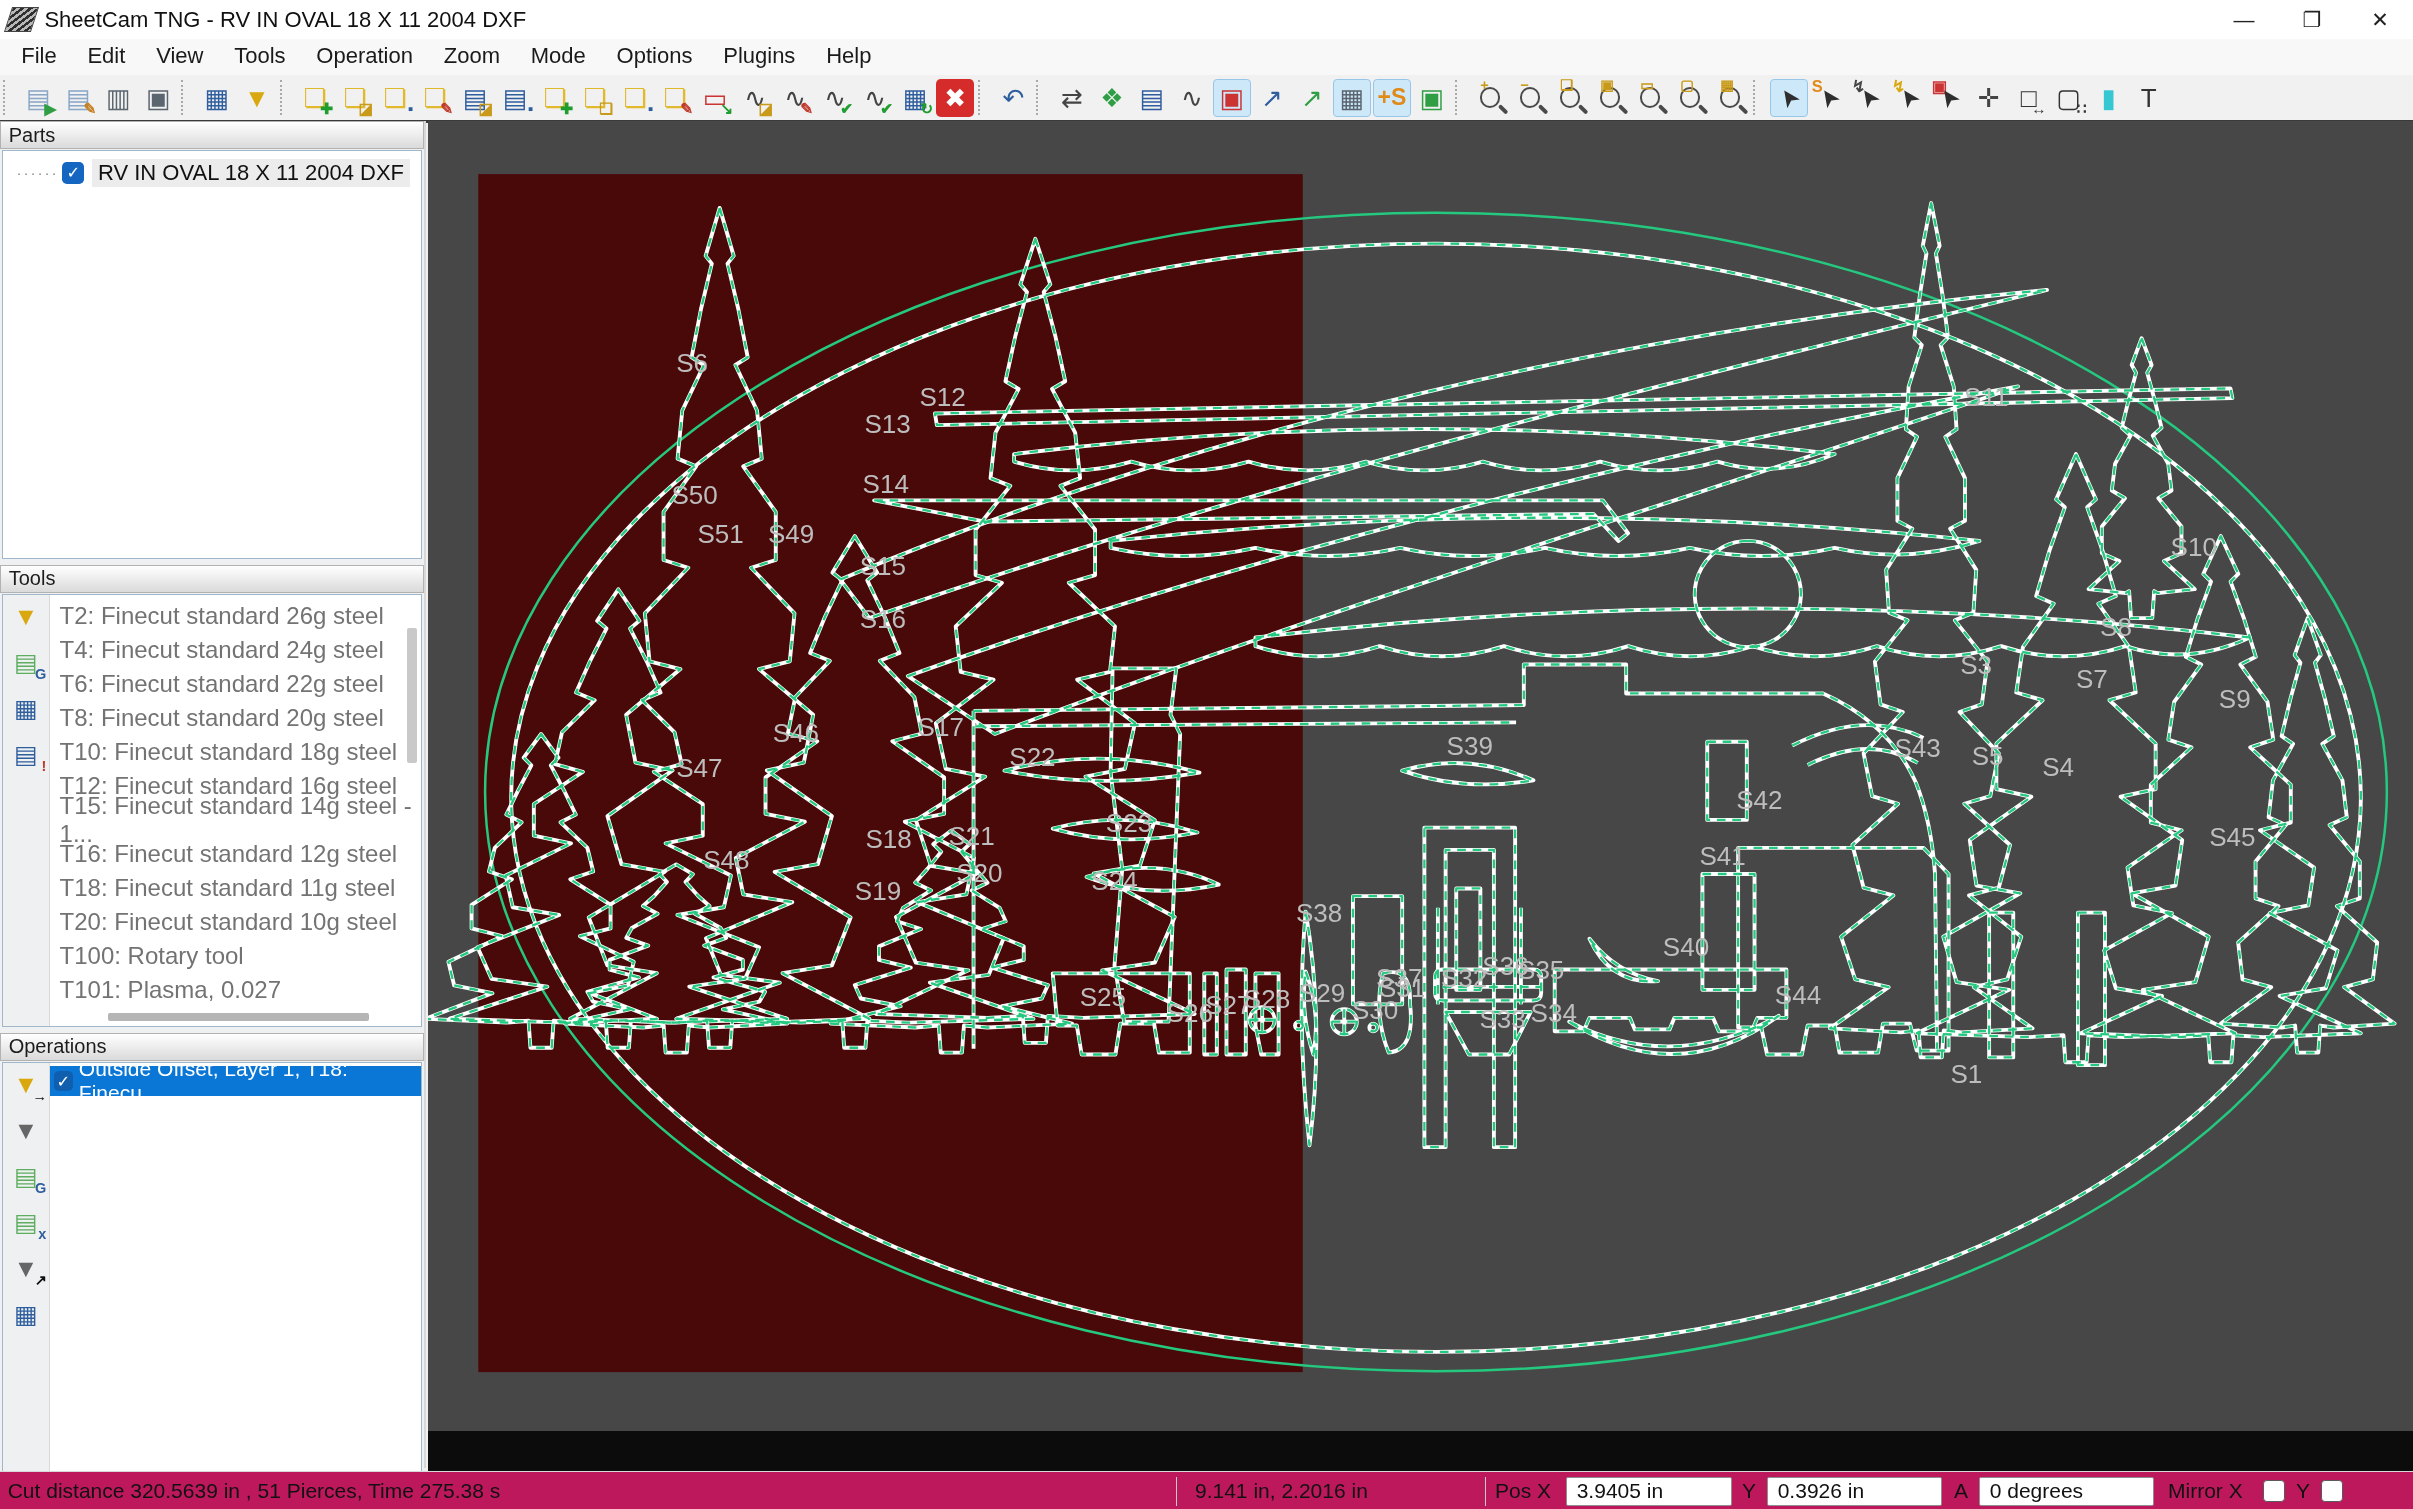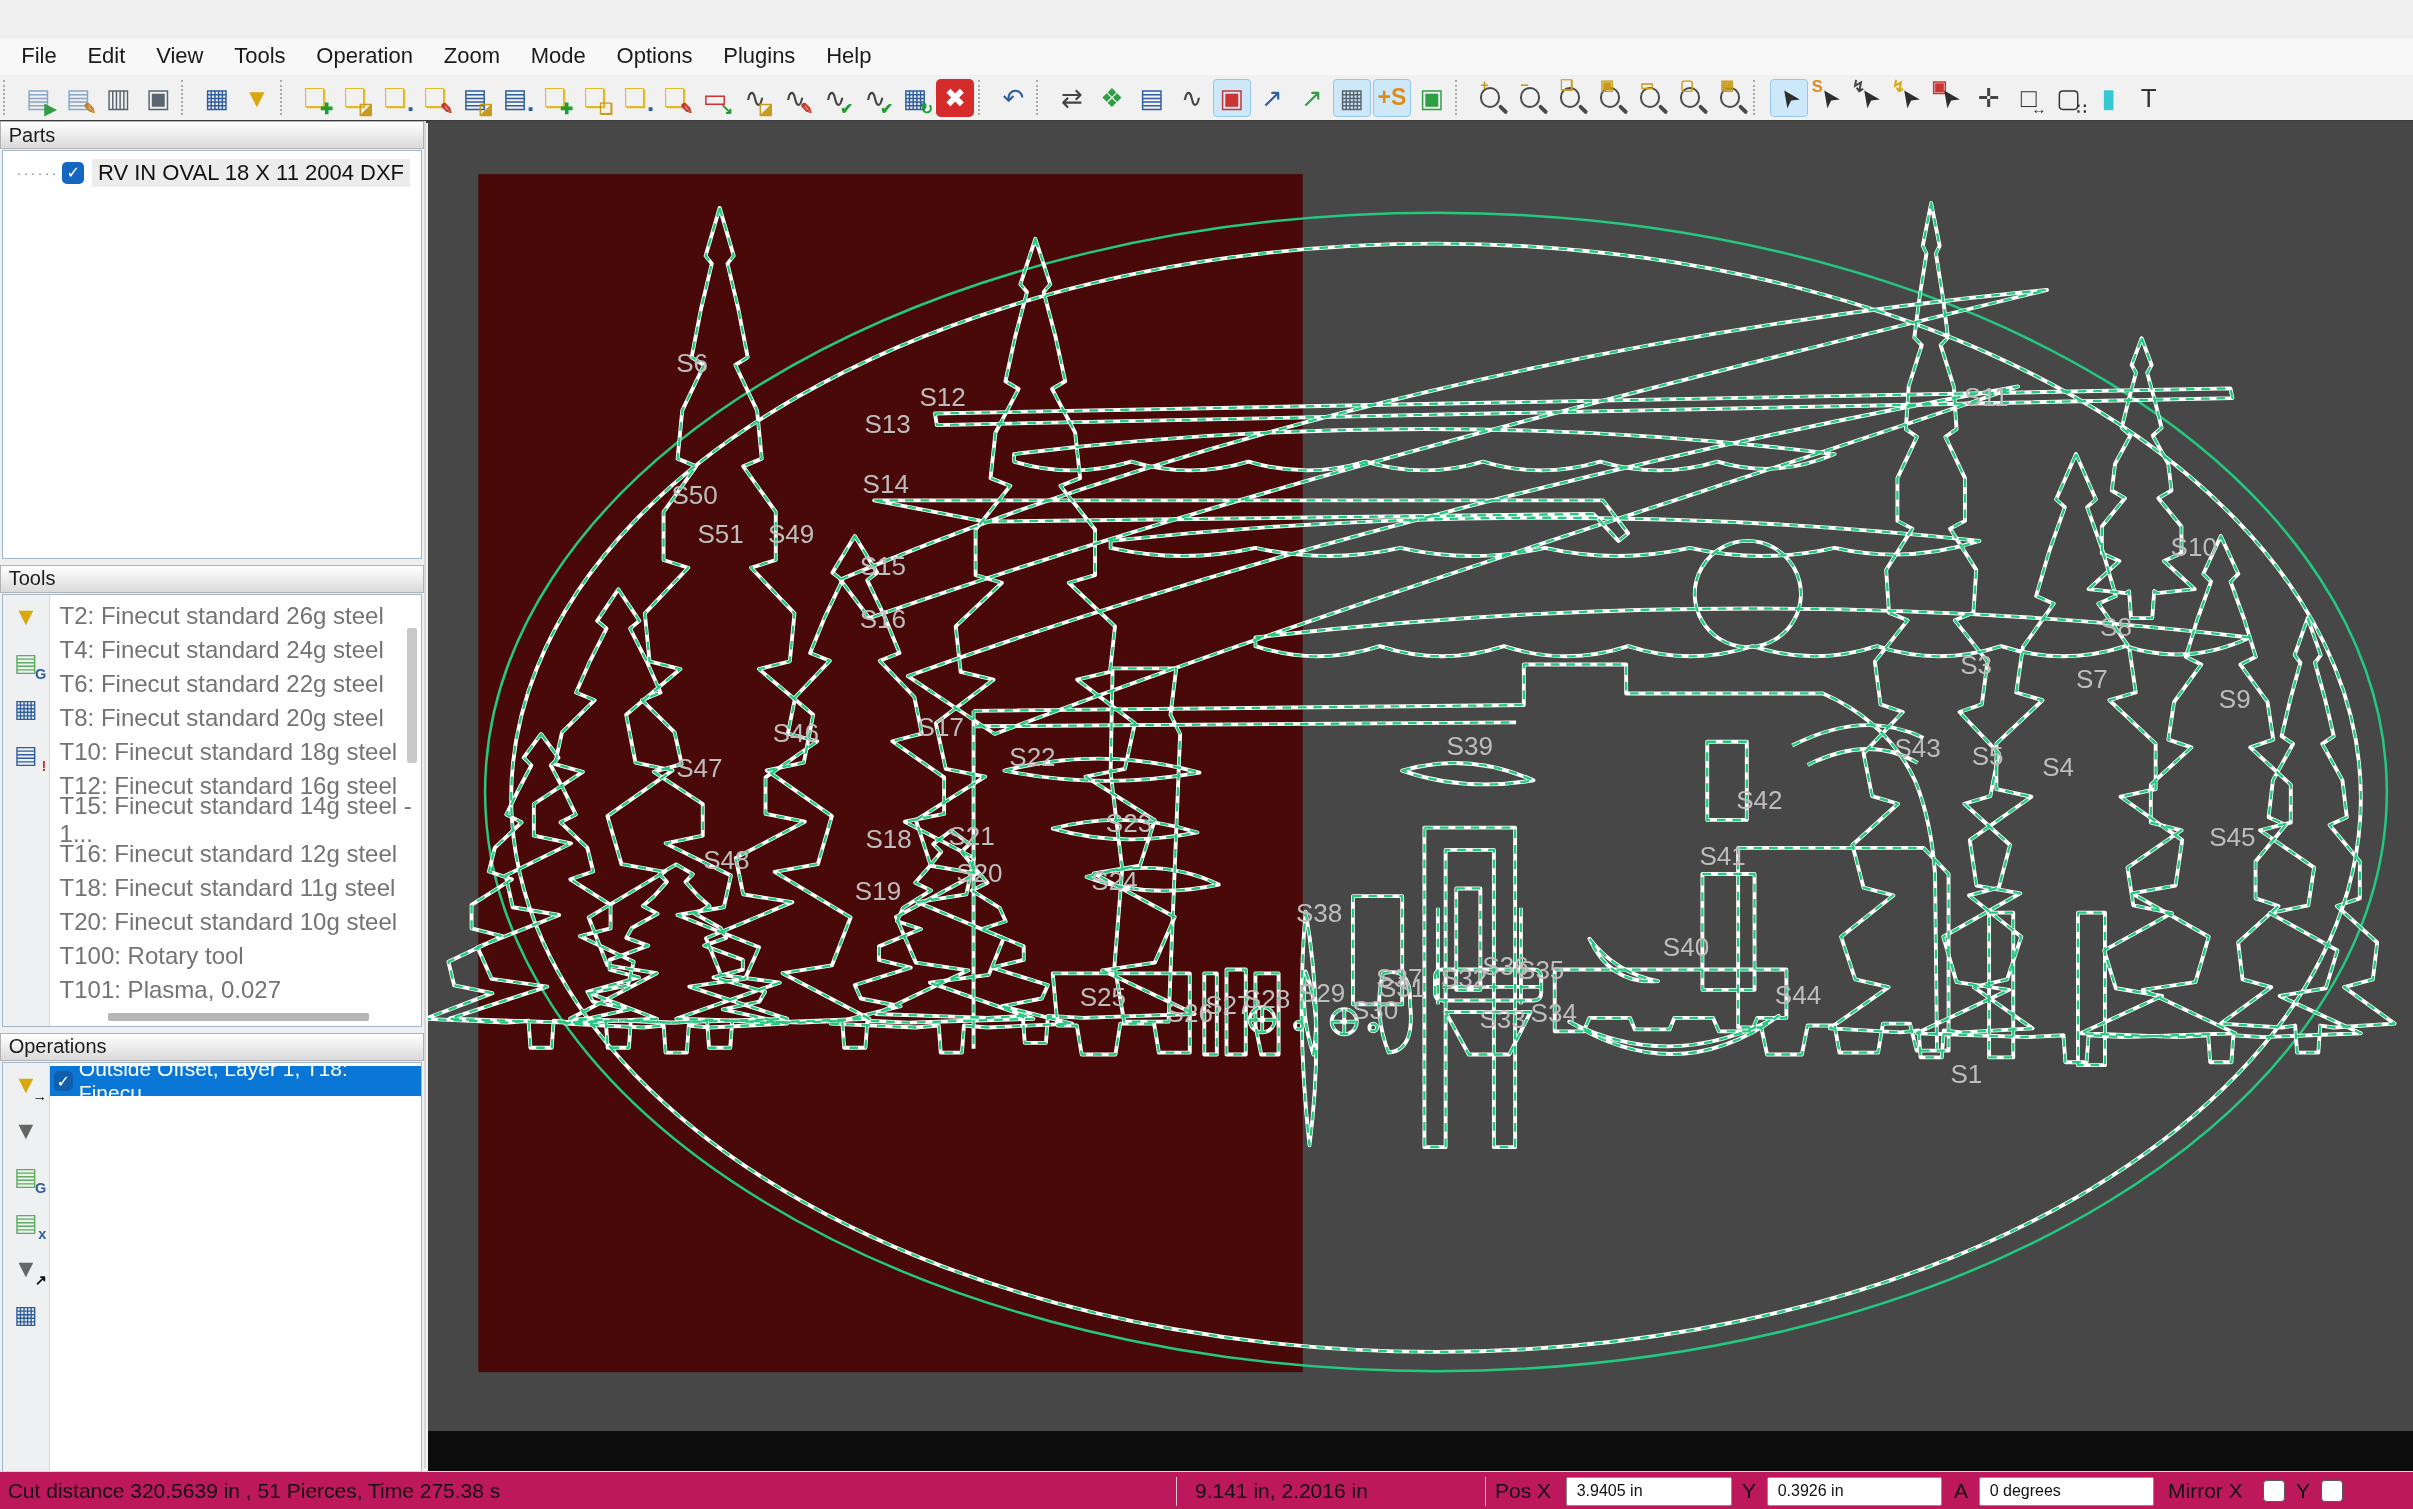--- a/index.html
+++ b/index.html
@@ -61,28 +61,37 @@
   #blackstrip{position:absolute;left:428px;top:1431px;width:1986px;height:41px;background:#0c0c0c;}
   svg text{font-family:"Liberation Sans",sans-serif;}
   .stroke-w{stroke:#ffffff;stroke-width:4;fill:none;stroke-linejoin:round;}
   .stroke-g{stroke:#25c87f;stroke-width:2.4;fill:none;stroke-dasharray:9 7;stroke-linejoin:round;}
   .oval-g{stroke:#25c87f;stroke-width:2.6;fill:none;}
   .slabel{fill:#bdbdbd;font-size:27px;}
 
   
   #statusbar{position:absolute;left:0;top:1471px;width:2414px;height:38px;background:#be185d;border-top:1px solid #d8d8d8;display:flex;align-items:center;font-size:21px;color:#111;}
   .sdiv{width:1px;height:29px;background:#c9c9c9;margin:0 9.7px;}
-  .sfield{background:#ffffff;border:1px solid #8f8f8f;border-radius:1.9px;height:27px;display:flex;align-items:center;padding:0 9.7px;font-size:16px;}
+  .sfield{background:#ffffff;border:1px solid #8f8f8f;border-radius:1.9px;height:27px;display:flex;align-items:center;padding:0 9.7px;font-size:21px;}
   .mcb{width:20px;height:20px;border:1.9px solid #5a5a5a;border-radius:3.9px;background:#fff;margin:0 13.5px 0 5.8px;}
 </style>
 </head>
 <body>
 
 <div id="win">
 
+  <div id="titlebar">
+    <div id="appicon"></div>
+    <div id="title">SheetCam TNG - RV IN OVAL 18 X 11 2004 DXF</div>
+    <div id="wincontrols">
+      <div class="winbtn">—</div>
+      <div class="winbtn">❐</div>
+      <div class="winbtn">✕</div>
+    </div>
+  </div>
 
   <div id="menubar">
       <div class="menuitem">File</div>
       <div class="menuitem">Edit</div>
       <div class="menuitem">View</div>
       <div class="menuitem">Tools</div>
       <div class="menuitem">Operation</div>
       <div class="menuitem">Zoom</div>
       <div class="menuitem">Mode</div>
       <div class="menuitem">Options</div>

